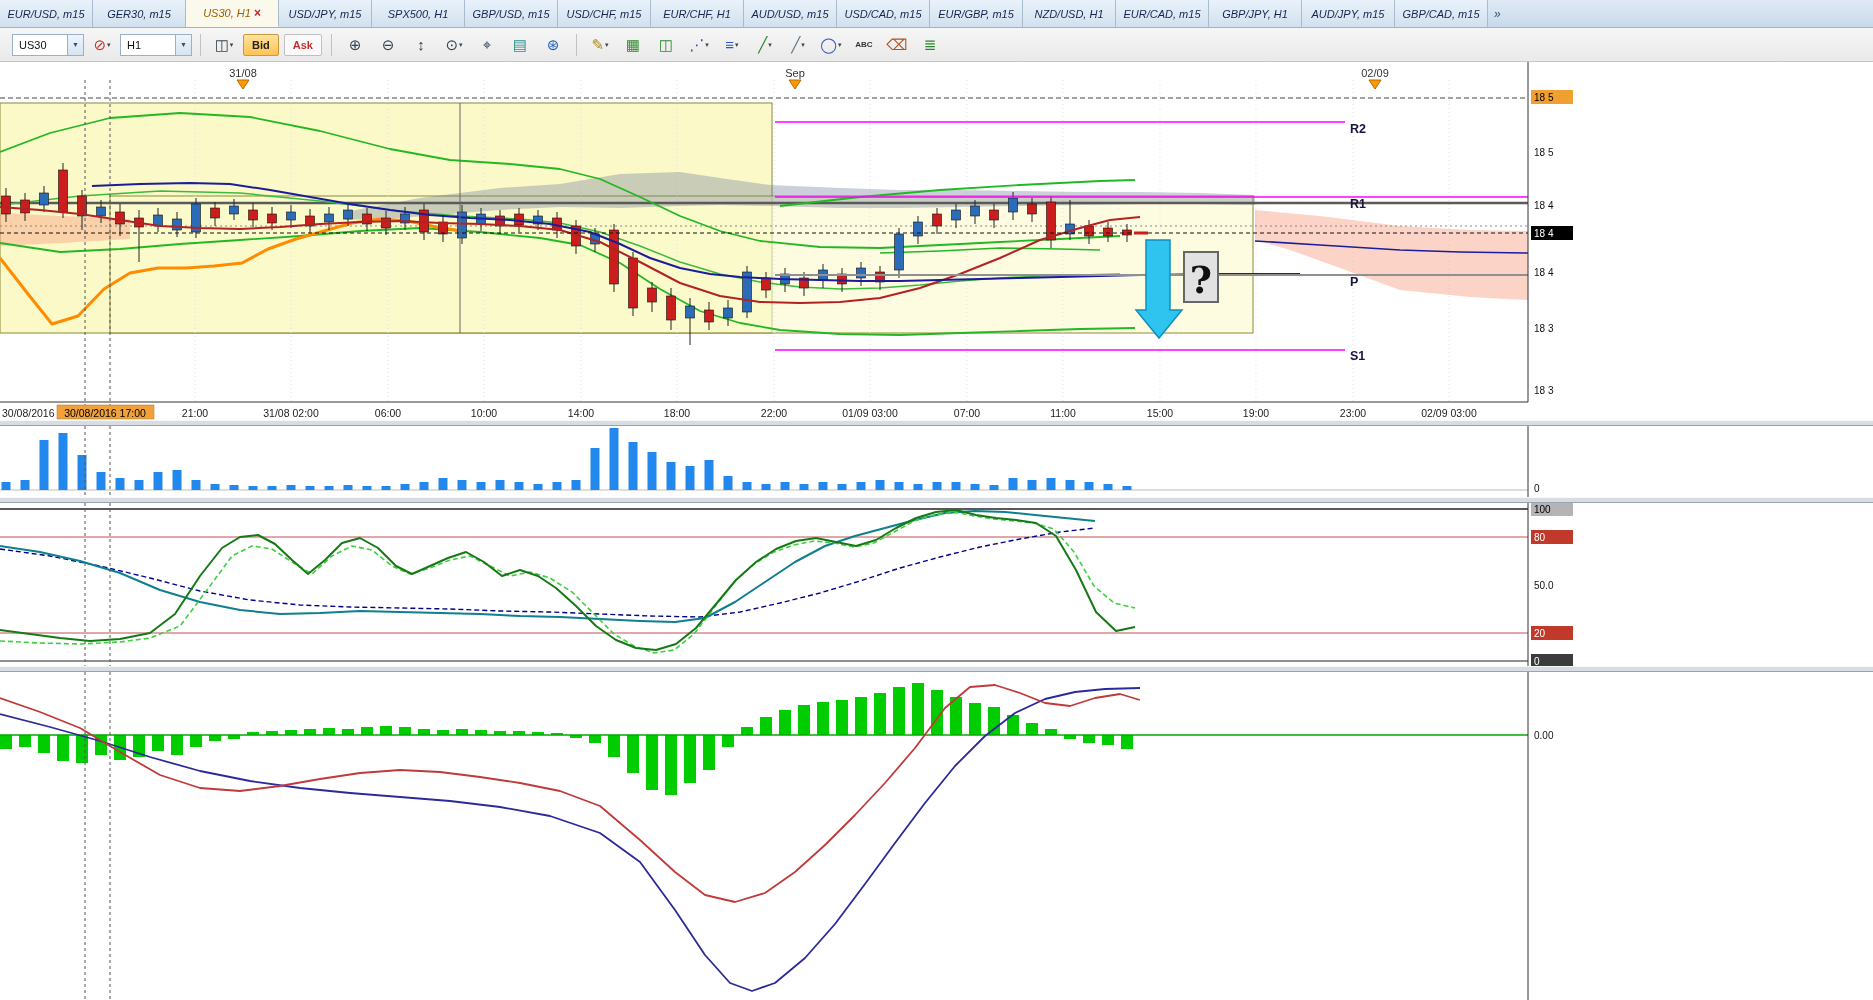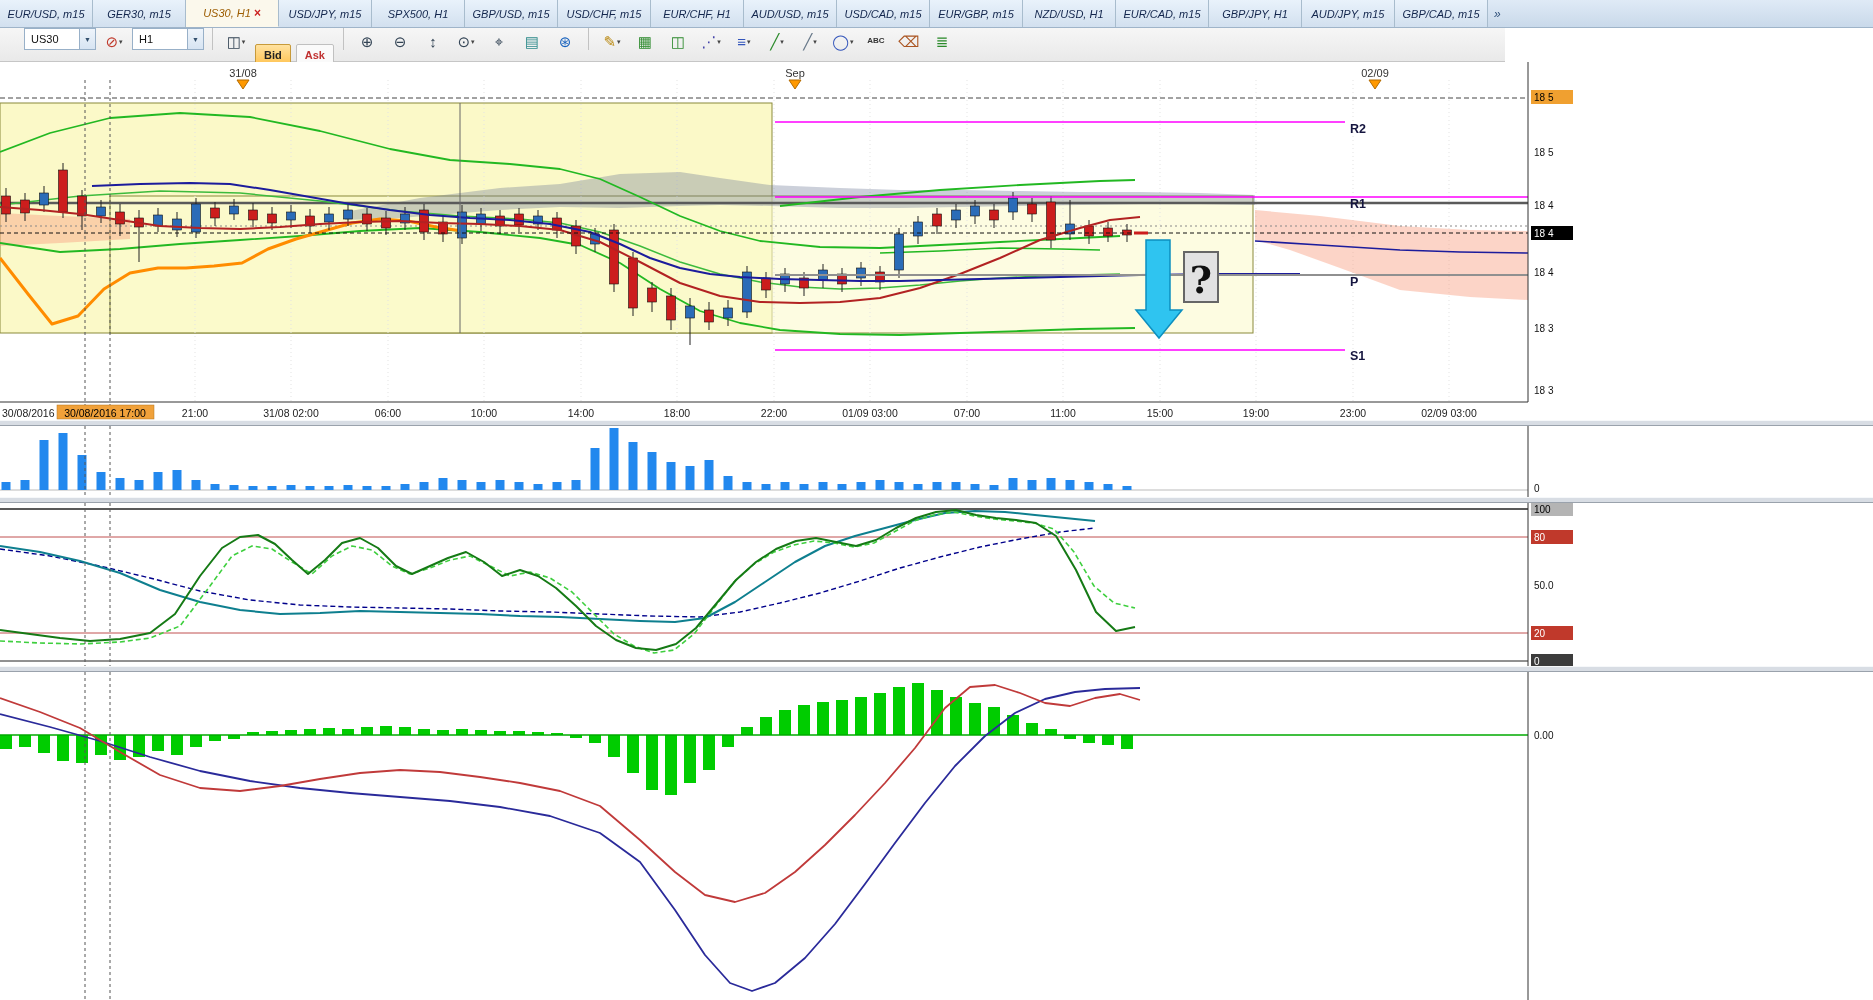--- a/index.html
+++ b/index.html
@@ -8,22 +8,22 @@
   
   .tabbar{position:absolute;top:0;left:0;width:1873px;height:28px;display:flex;align-items:stretch;
           background:linear-gradient(#dfeaf6,#c9d9ea);border-bottom:1px solid #9fb4c9;box-sizing:border-box;font-style:italic;}
   .tab{width:93px;box-sizing:border-box;border-right:1px solid #a8bccd;display:flex;align-items:center;
        justify-content:center;gap:3px;font-size:11px;color:#13264d;background:linear-gradient(#e9f2fb,#d2e0ef);
        white-space:nowrap;overflow:hidden;cursor:default;}
   .tab.active{background:#fbf8ec;color:#9c5c00;border-bottom:1px solid #fbf8ec;}
   .tab .close{color:#cc2222;font-weight:bold;font-size:12px;line-height:1;}
   .tab-overflow{display:flex;align-items:center;padding:0 6px;font-size:12px;color:#30517a;}
   
-  .toolbar{position:absolute;top:28px;left:0;width:1505px;height:34px;background:linear-gradient(#f6f6f6,#e9e9e9);
-           border-bottom:1px solid #c6c6c6;box-sizing:border-box;display:flex;align-items:flex-start;padding-left:24px;gap:3px;}
+  .toolbar{position:absolute;top:28px;left:0;width:1873px;height:34px;background:linear-gradient(#f6f6f6,#e9e9e9);
+           border-bottom:1px solid #c6c6c6;box-sizing:border-box;display:flex;align-items:center;padding-left:12px;gap:3px;}
   .combo{display:inline-flex;align-items:stretch;width:72px;height:22px;background:#fff;border:1px solid #98b0c8;
          font-size:11px;box-sizing:border-box;}
   .combo .val{flex:1;display:flex;align-items:center;padding-left:6px;color:#111;}
   .combo .arrow{width:15px;background:linear-gradient(#eef4fb,#d7e4f2);border-left:1px solid #98b0c8;display:flex;
                 align-items:center;justify-content:center;font-size:7px;color:#33506e;}
   .tb-sep{width:1px;height:22px;background:#c2c2c2;margin:0 5px;}
   .iconbtn{min-width:24px;height:24px;display:inline-flex;align-items:center;justify-content:center;
            border:1px solid transparent;border-radius:2px;font-size:15px;line-height:1;cursor:default;padding:0 2px;}
   .iconbtn .caret{font-size:7px;color:#444;margin-left:1px;}
   .iconbtn.texty{font-size:8px;font-weight:bold;letter-spacing:0;}

